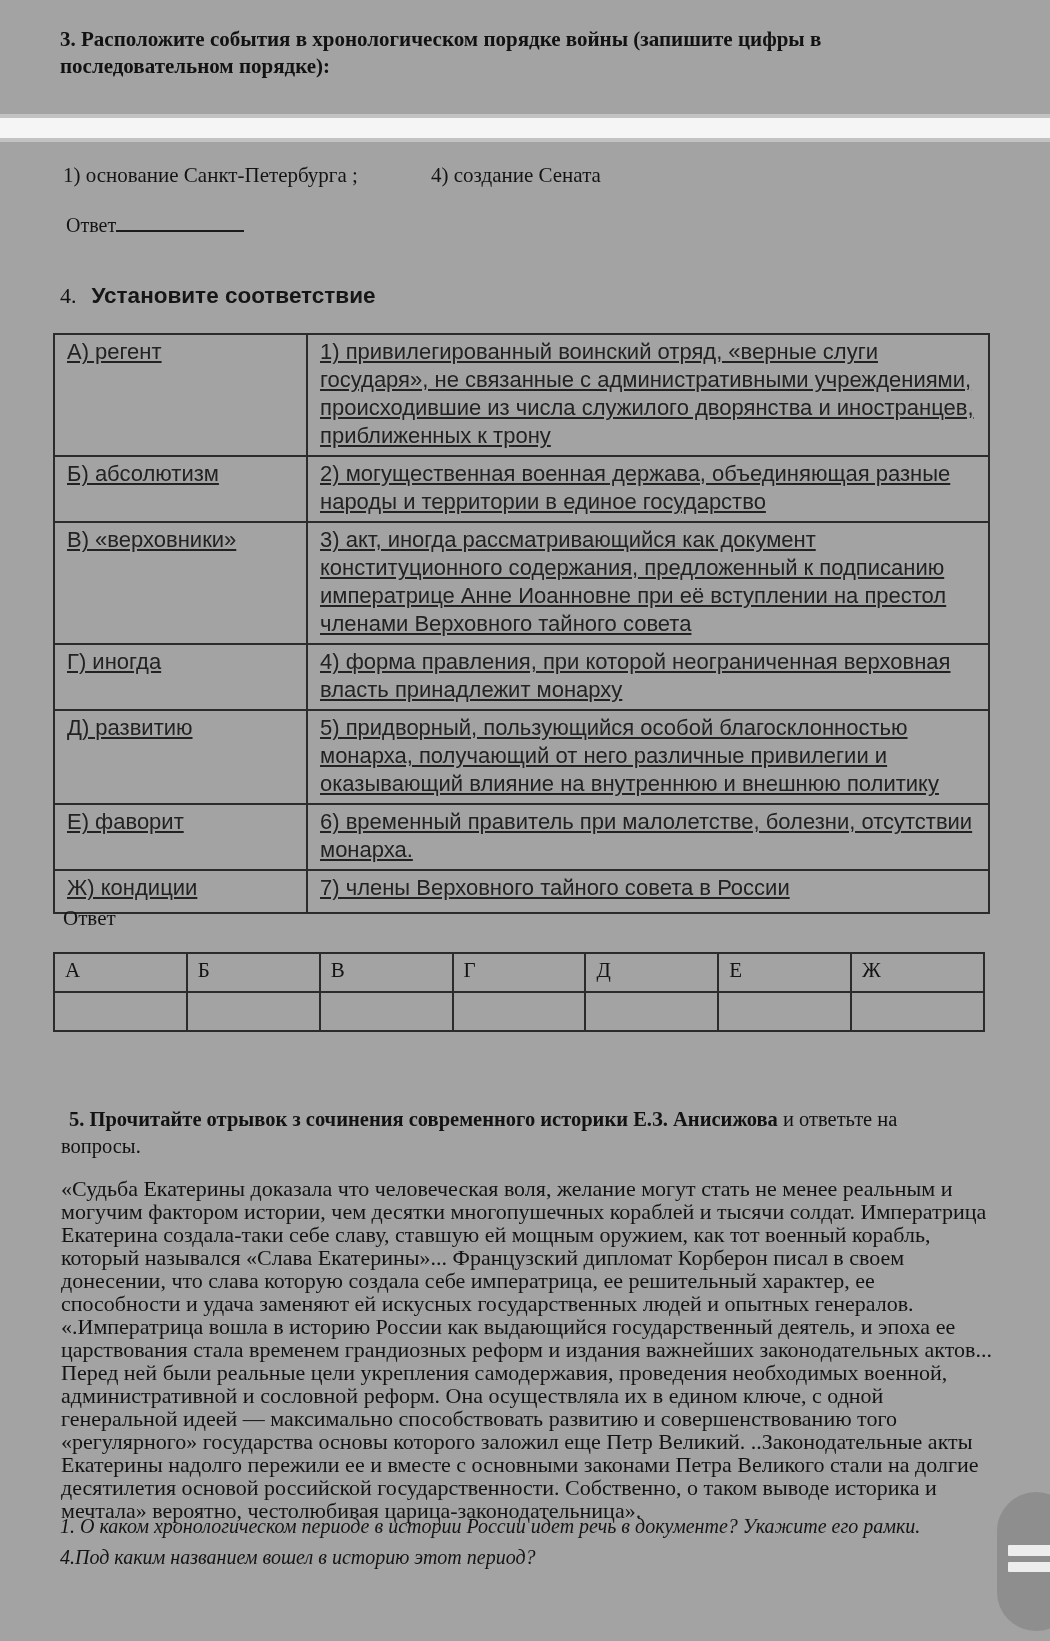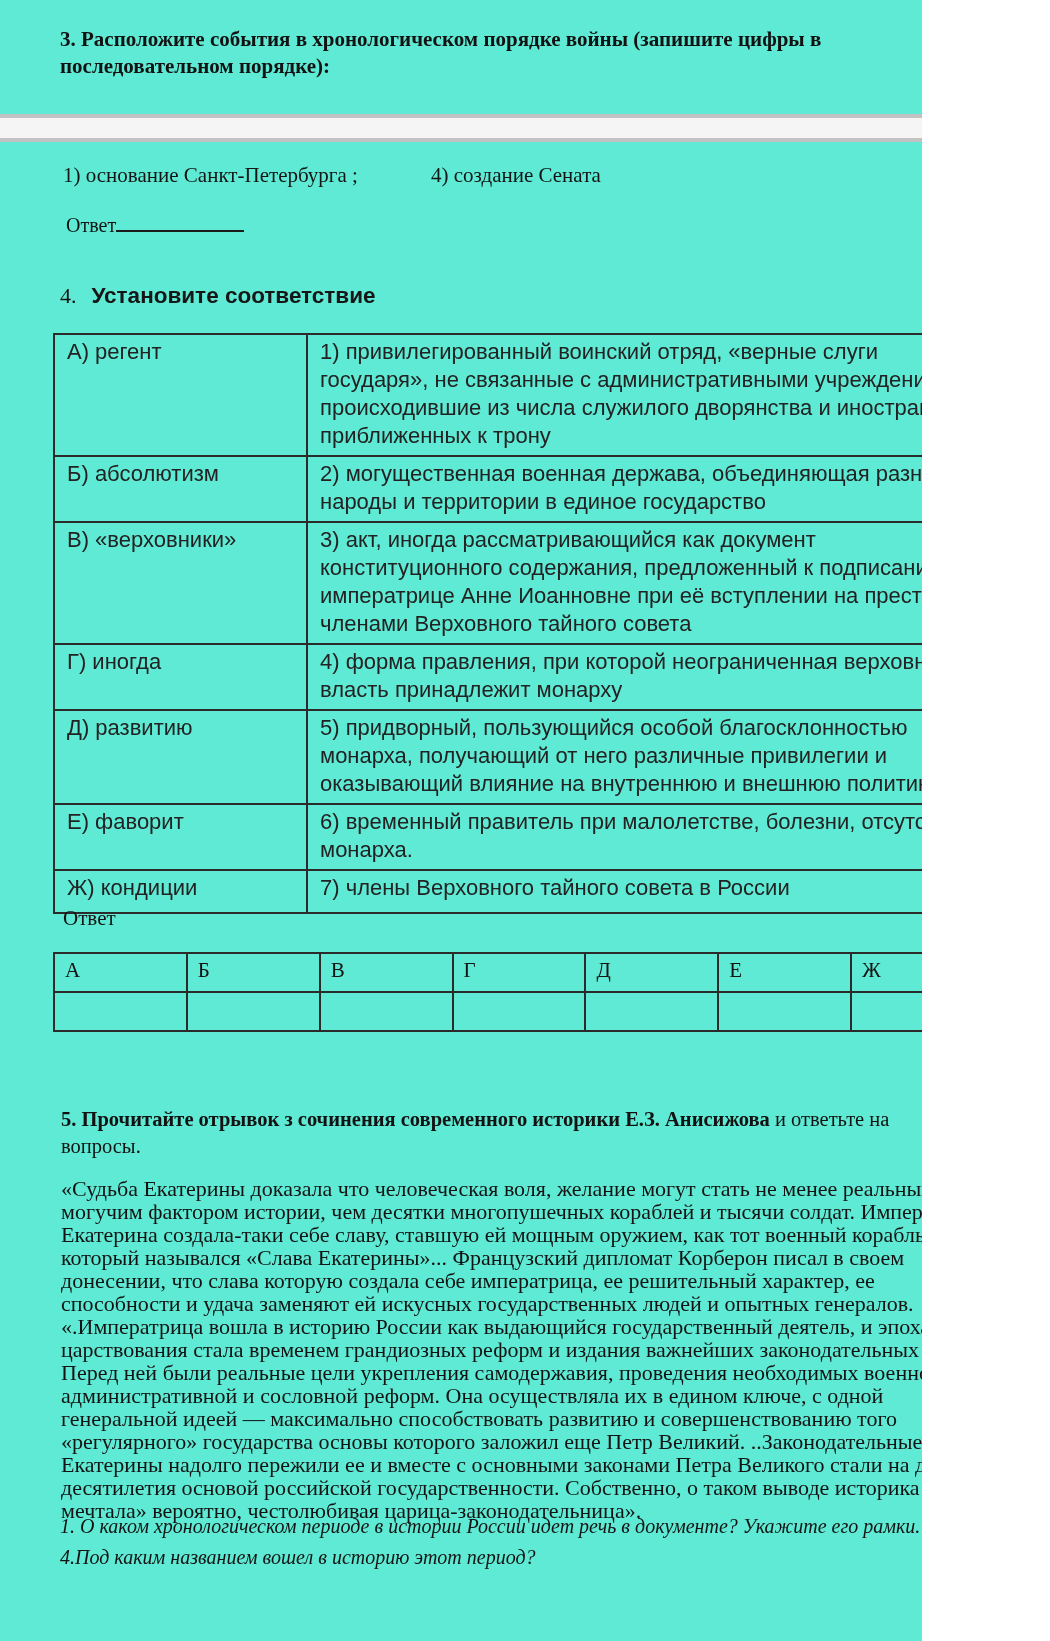--- a/index.html
+++ b/index.html
@@ -1,19 +1,19 @@
 <!DOCTYPE html>
 <html><head>
 <meta charset="utf-8">
 <style>
   * { margin:0; padding:0; box-sizing:border-box; }
   html,body { background:#ffffff; }
   .page {
-    position:relative; width:922px; height:1641px;
-    background:#5eead4; overflow:hidden; color:#161616;
+    position:relative; width:1050px; height:1641px;
+    background:#a3a3a3; overflow:hidden; color:#161616;
     font-family:"Liberation Serif","DejaVu Serif",serif;
   }
 
   
   .s3-heading {
     position:absolute; left:60px; top:26px; width:800px;
     font:700 21px/27px "Liberation Serif","DejaVu Serif",serif;
     color:#121212;
   }
   .separator-band {
@@ -47,20 +47,21 @@
   }
   table.match {
     position:absolute; left:53px; top:333px; width:937px;
     border-collapse:collapse; table-layout:fixed;
     font-family:"Liberation Sans","DejaVu Sans",sans-serif;
     font-size:22px; line-height:28px; color:#222222;
   }
   table.match td {
     border:2px solid #2b2b2b; vertical-align:top;
     padding:3px 4px 5px 12px;
+    text-decoration:underline;
   }
   table.match td.term { width:253px; }
   tr.h-r0 { height:117px; } tr.h-r1 { height:62px; }
   tr.h-r2 { height:113px; } tr.h-r3 { height:58px; }
   tr.h-r4 { height:88px; }  tr.h-r5 { height:59px;margin-top:8px; }
   tr.h-r6 { height:43px; }
 
   .s4-answer-label {
     position:absolute; left:63px; top:906px;
     font-size:21px; color:#141414;
@@ -73,21 +74,21 @@
   table.answers td {
     border:2px solid #2b2b2b; vertical-align:top;
     padding:4px 0 0 10px; height:39px;
   }
 
   
   .s5-heading {
     position:absolute; left:61px; top:1106px; width:912px;
     font-size:20.5px; line-height:27px; color:#121212;
   }
-  .s5-heading .bold { font-weight:700; }
+  .s5-heading .bold { font-weight:700;margin-left:8px; }
   .s5-passage {
     position:absolute; left:61px; top:1177px; width:934px;
     font-size:22px; line-height:23px; color:#131313;
     text-align:left;
   }
   .s5-questions {
     position:absolute; left:60px; top:1511px; width:975px;
     font-style:italic; font-size:20px; line-height:31px; color:#131313;
   }
 

